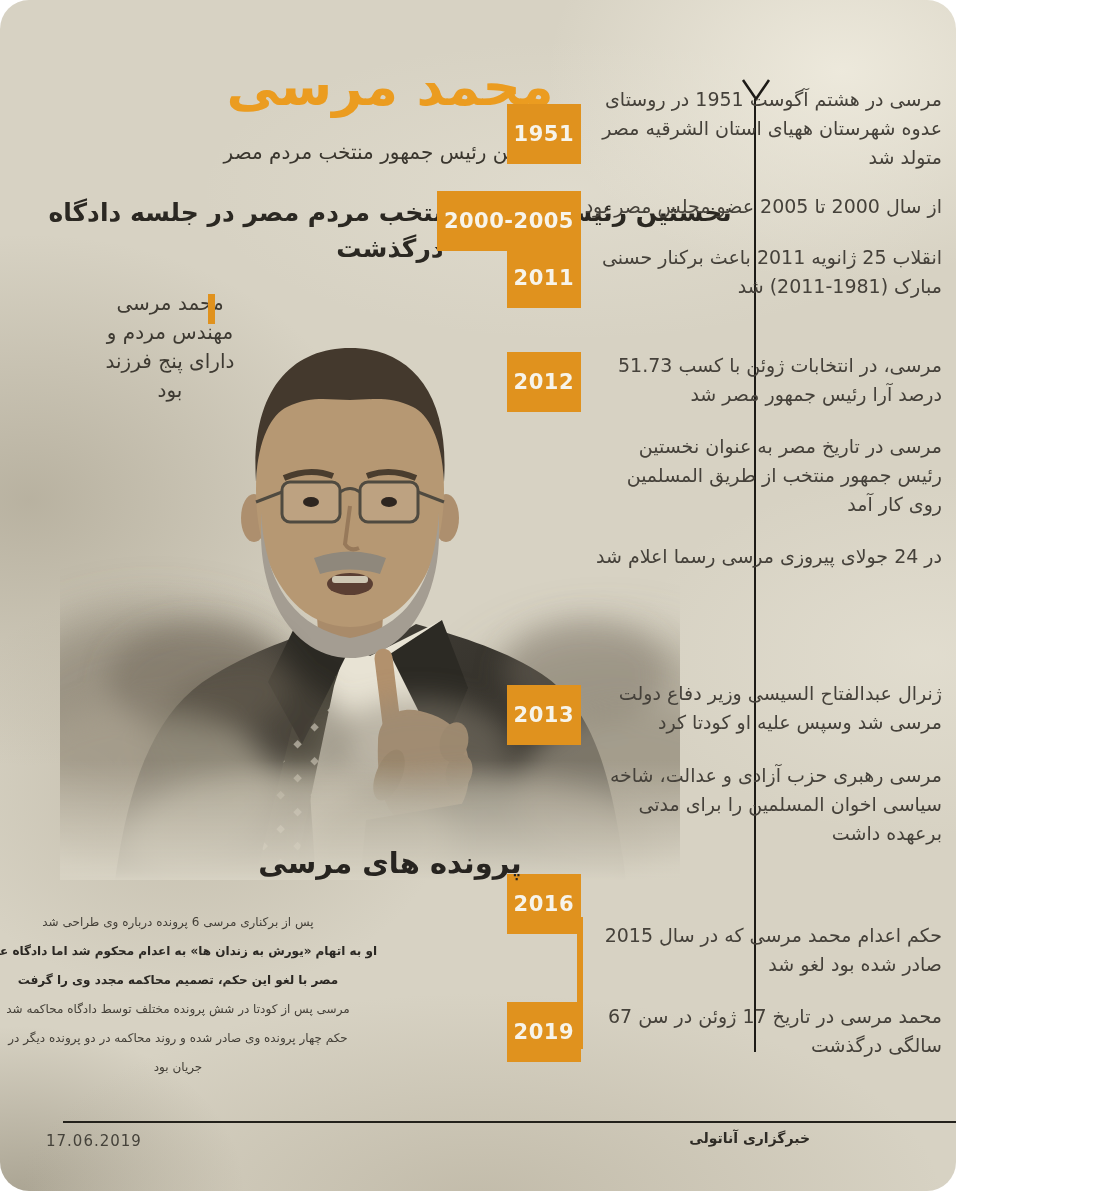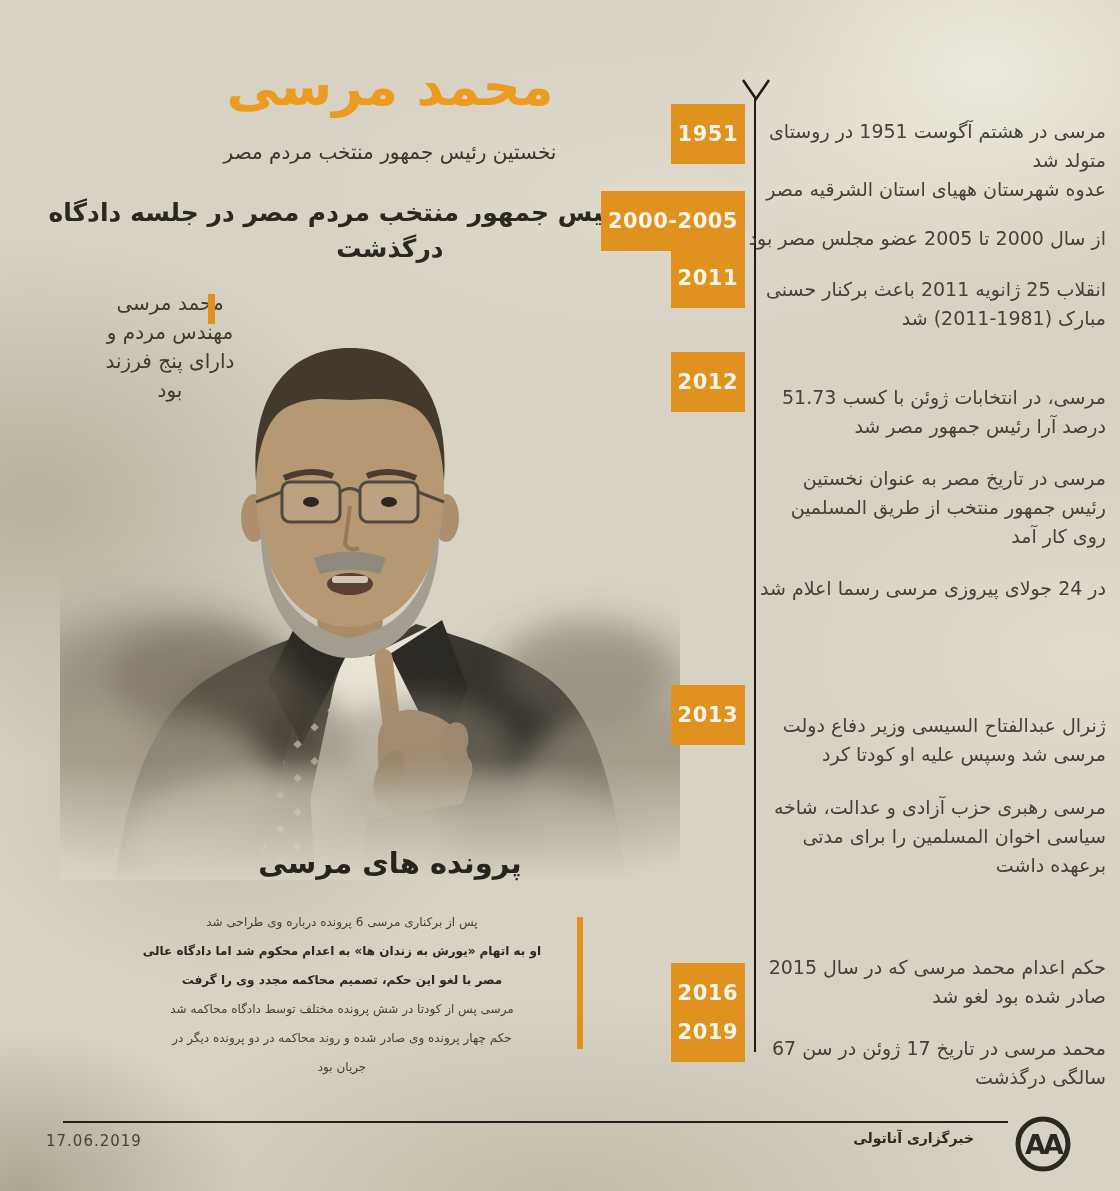--- a/index.html
+++ b/index.html
@@ -1,28 +1,29 @@
 <!DOCTYPE html>
 <html lang="fa" style="--accent: #e0921e; --title_orange: #eb9c20; --paper: #d7d2c3; --ink: #45413a;"><head>
 <meta charset="utf-8">
 <style>
   html,body{margin:0;padding:0;}
   .page{
-    position:relative; width:1120px; height:1191px; overflow:hidden;
+    position:relative; width:956px; height:1191px; overflow:hidden;
     font-family:"DejaVu Sans", sans-serif;
     background-color:#d7d2c3;
     background-image:
       radial-gradient(420px 300px at 88% 6%, rgba(238,234,221,.95), rgba(238,234,221,0) 70%),
       radial-gradient(500px 380px at 3% 42%, rgba(138,129,108,.40), rgba(138,129,108,0) 70%),
       radial-gradient(380px 300px at 20% 66%, rgba(150,141,120,.30), rgba(150,141,120,0) 70%),
       radial-gradient(620px 280px at 50% 101%, rgba(165,156,135,.42), rgba(165,156,135,0) 75%),
       radial-gradient(300px 220px at 2% 100%, rgba(118,110,90,.45), rgba(118,110,90,0) 75%),
       radial-gradient(420px 260px at 97% 55%, rgba(233,229,216,.55), rgba(233,229,216,0) 70%),
       radial-gradient(500px 200px at 60% 16%, rgba(231,227,214,.5), rgba(231,227,214,0) 75%);
     color:var(--ink,#45413a);
+    border-radius:29px;
   }
   .rtl{direction:rtl;}
   
   .title{
     position:absolute; left:60px; top:56px; width:660px; text-align:center;
     font-size:53px; font-weight:bold; color:var(--title_orange,#eb9c20);
     letter-spacing:-1px;
   }
   .subtitle{
     position:absolute; left:60px; top:140px; width:660px; text-align:center;
@@ -47,21 +48,21 @@
   .tl-axis{position:absolute; left:754px; top:99px; width:2px; height:953px; background:#1d1b17;}
   .tl-arrow{position:absolute; left:741px; top:78px;}
   .badge{
     position:absolute; right:375px; height:28px; padding:16px 7px;
     display:flex; align-items:center; justify-content:center;
     background:var(--accent,#e0921e); color:#f7f4ea;
     font-size:21px; font-weight:bold; direction:ltr; letter-spacing:0.5px;
   }
   .tl-entry{
     position:absolute; right:14px; width:336px; text-align:right;
-    font-size:19px; line-height:29px; color:#45413a;margin-top:32px;
+    font-size:19px; line-height:29px; color:#45413a;
   }
   .tl-entry div{white-space:nowrap;}
   
   .files-heading{
     position:absolute; left:240px; top:846px; width:300px; text-align:center;
     font-size:29px; font-weight:bold; color:#272420;
   }
   .files-text{
     position:absolute; right:518px; top:908px; width:520px; text-align:center;
     font-size:12px; line-height:29px; color:#433f37;
@@ -184,27 +185,27 @@
   <div class="tl-axis"></div>
   <svg class="tl-arrow" width="30" height="24" viewBox="0 0 30 24">
     <path d="M2,2 L15,21 L28,2" stroke="#1d1b17" stroke-width="2.5" fill="none"></path>
   </svg>
 
   <div class="badge" style="top:104px">1951</div>
   <div class="badge" style="top:191px">2000-2005</div>
   <div class="badge" style="top:248px">2011</div>
   <div class="badge" style="top:352px">2012</div>
   <div class="badge" style="top:685px">2013</div>
-  <div class="badge" style="top:963px">2016</div>
+  <div class="badge" style="top:874px">2016</div>
   <div class="badge" style="top:1002px">2019</div>
 
   <div class="tl-entry rtl" style="top:85px">
     <div>مرسی در هشتم آگوست 1951 در روستای</div>
+    <div>عدوه شهرستان ههیای استان الشرقیه مصر</div>
     <div>متولد شد</div>
-    <div>عدوه شهرستان ههیای استان الشرقیه مصر</div>
   </div>
   <div class="tl-entry rtl" style="top:192px">
     <div>از سال 2000 تا 2005 عضو مجلس مصر بود</div>
   </div>
   <div class="tl-entry rtl" style="top:243px">
     <div>انقلاب 25 ژانویه 2011 باعث برکنار حسنی</div>
     <div>مبارک (1981-2011) شد</div>
   </div>
   <div class="tl-entry rtl" style="top:351px">
     <div>مرسی، در انتخابات ژوئن با کسب 51.73</div>

